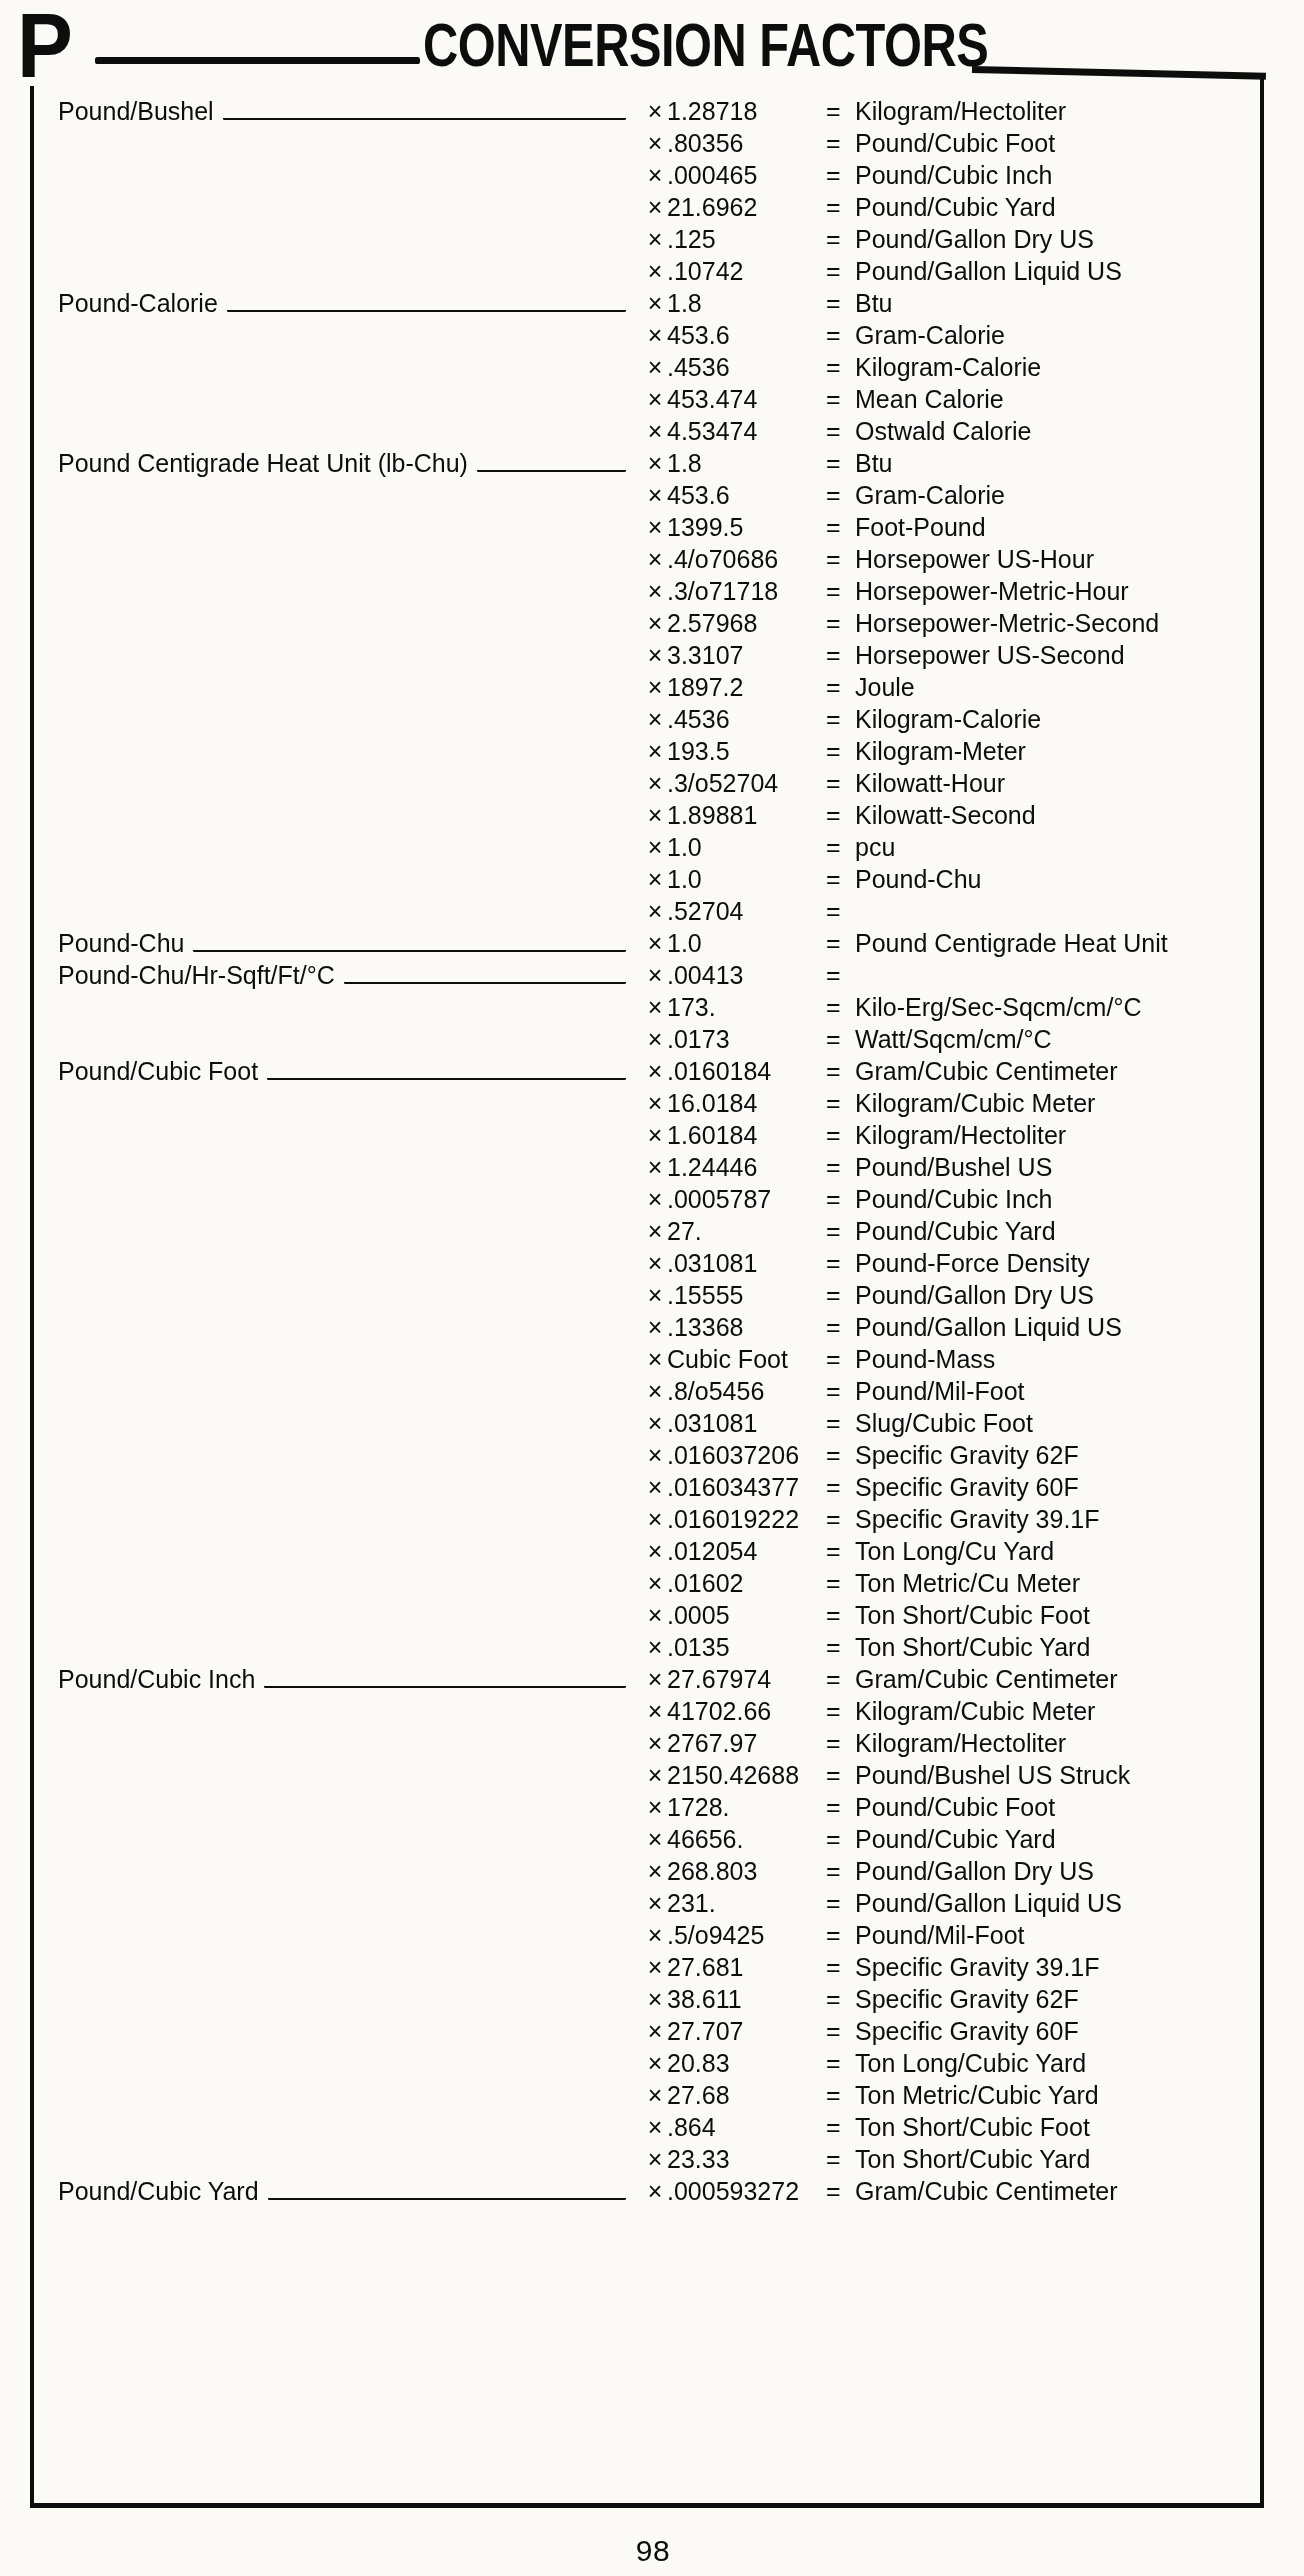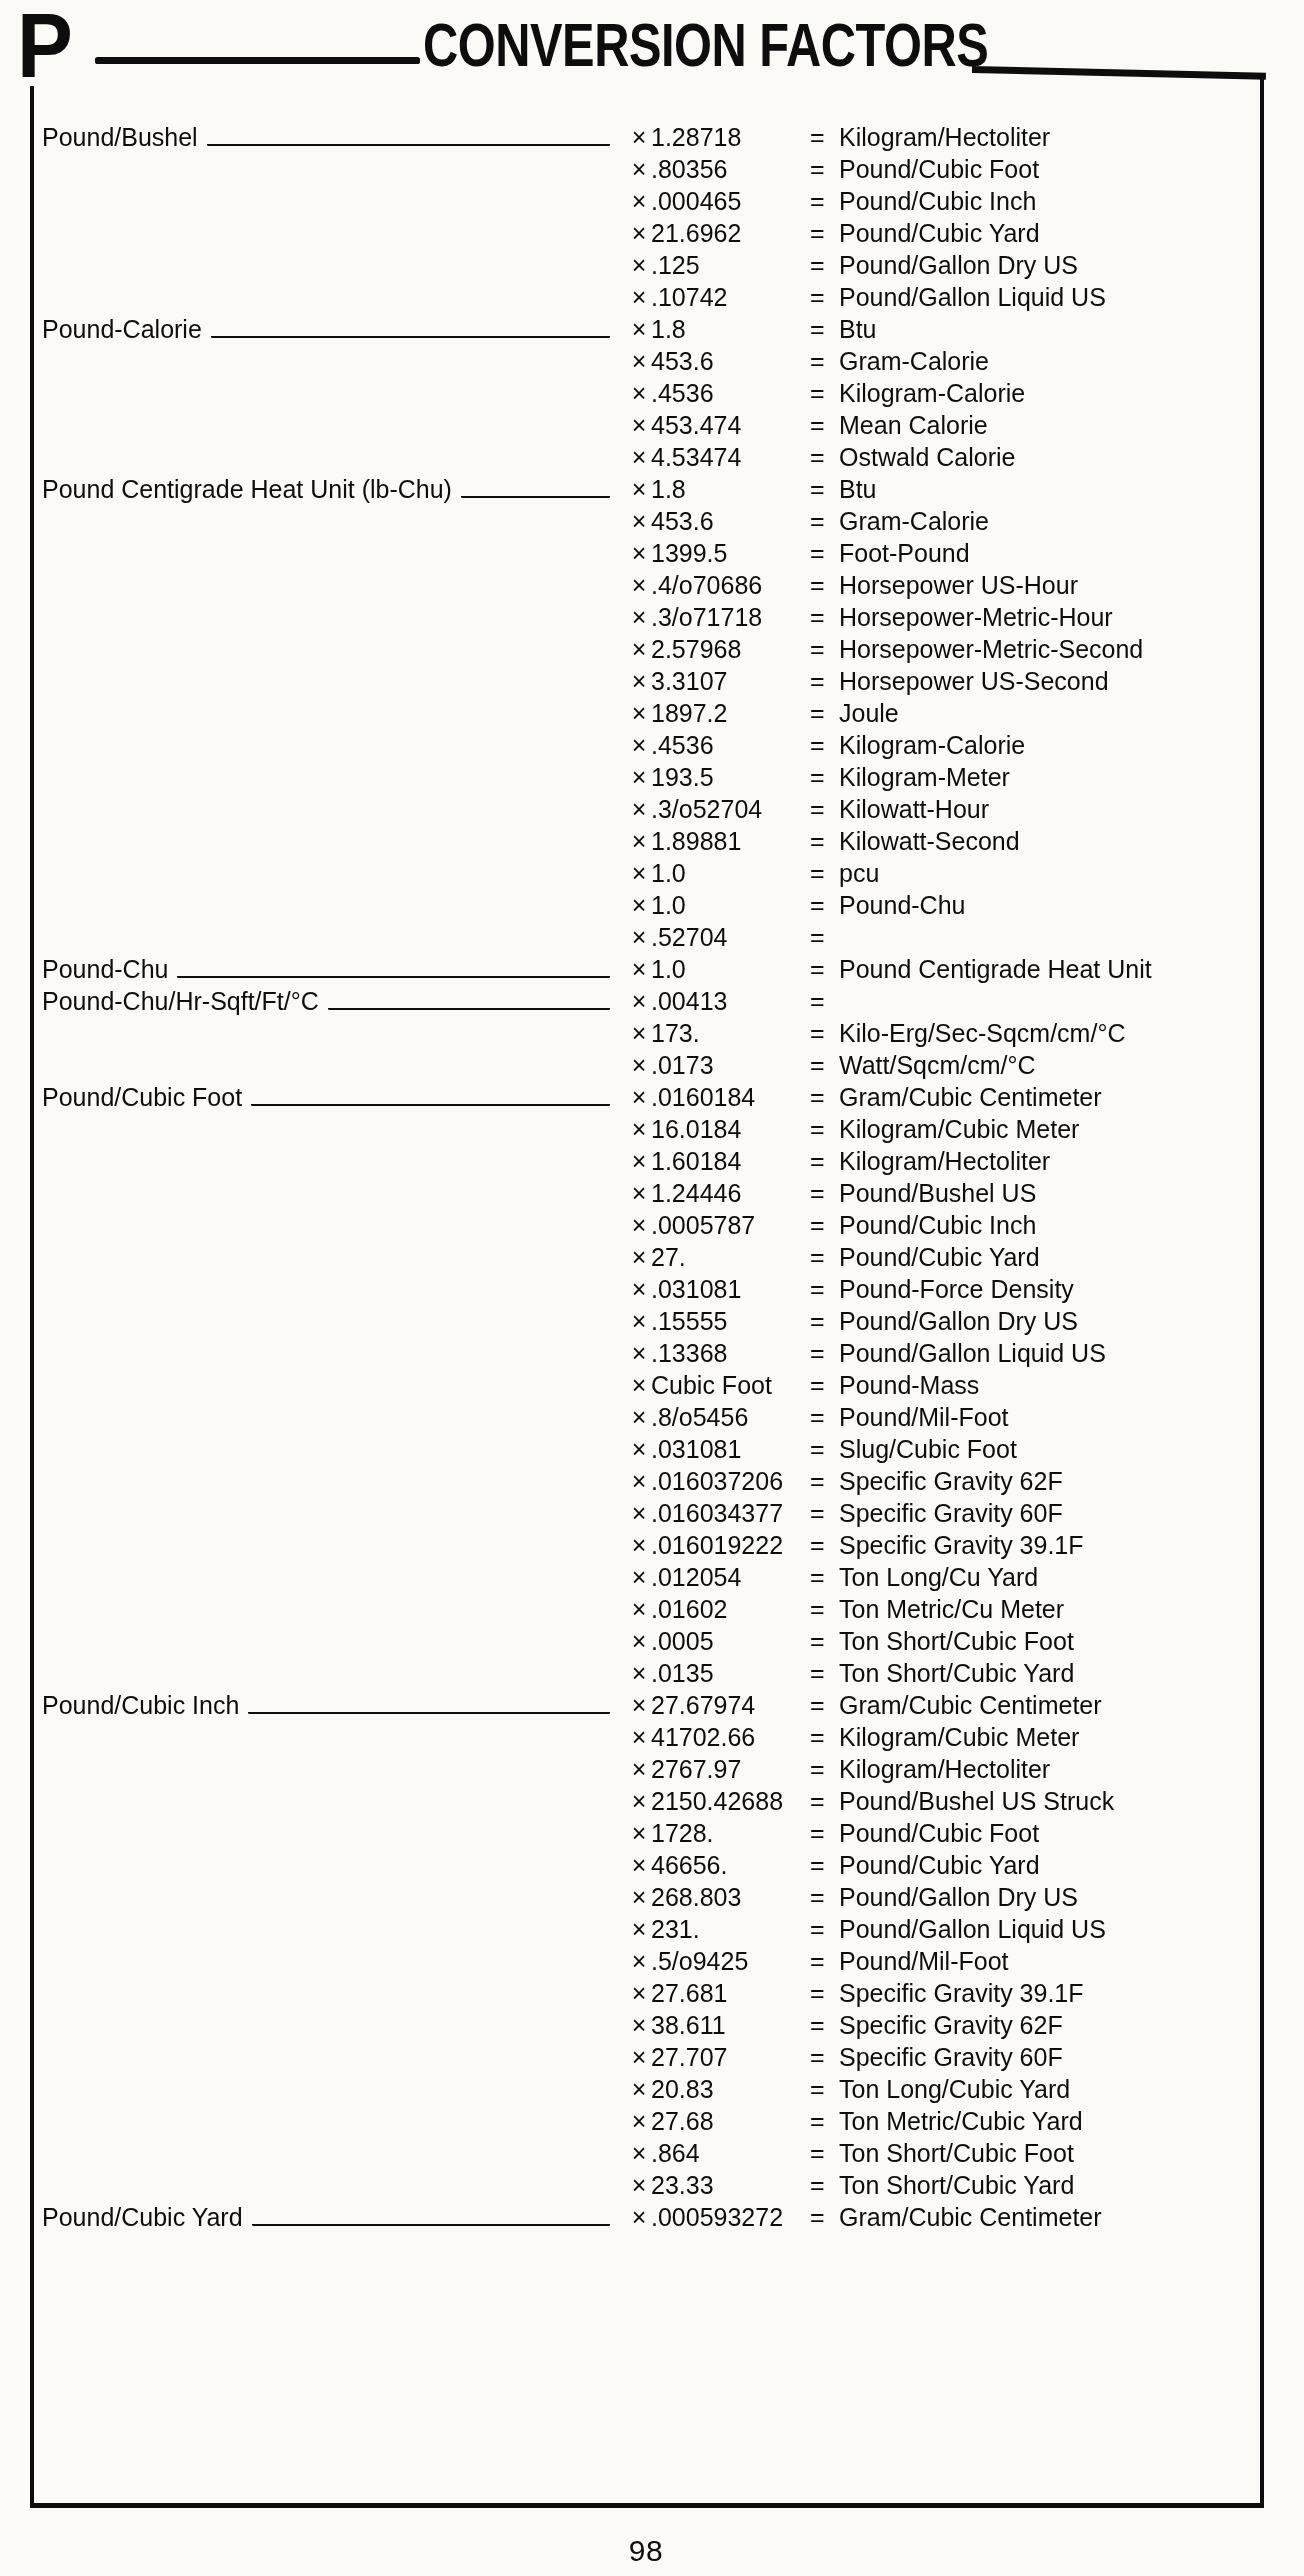--- a/index.html
+++ b/index.html
@@ -28,35 +28,35 @@
   }
   .rule-right{
     position:absolute;left:972px;top:66px;width:294px;height:6.5px;
     background:#0d0d0d;transform:rotate(1.3deg);transform-origin:left center;
   }
   
   .border-left{position:absolute;left:30px;top:86px;width:3.9px;height:2420px;background:#0d0d0d;}
   .border-right{position:absolute;left:1260px;top:74px;width:3.9px;height:2433px;background:#0d0d0d;}
   .border-bottom{position:absolute;left:30px;top:2503px;width:1234px;height:5.2px;background:#0d0d0d;}
   
-  .rows{position:absolute;left:0;top:121px;width:1231px;}
+  .rows{position:absolute;left:0;top:95px;width:1231px;padding-left:16px;}
   .row{
     position:relative;height:32px;line-height:32px;font-size:25px;
     display:flex;padding-left:42px;box-sizing:border-box;white-space:nowrap;
   }
   .label-wrap{flex:0 0 578px;width:578px;display:flex;overflow:hidden;}
   .label{padding-right:9px;}
   .leader{flex:1;margin:0 10.4px 7.1px 0;border-bottom:2.6px solid #0e0e0e;border-radius:1.3px;}
   .mul{flex:0 0 31px;width:31px;padding-left:11.7px;box-sizing:border-box;}
   .val{flex:0 0 159px;width:159px;}
   .eq{flex:0 0 29px;width:29px;}
   .unit{flex:1;}
   
   .pagenum{
-    position:absolute;left:3px;top:2534px;width:1286px;text-align:center;
+    position:absolute;left:10px;top:2534px;width:1286px;text-align:center;
     font-size:30px;letter-spacing:0.6px;
   }
 </style>
 </head>
 <body>
 
 <div class="letter-tab">P</div>
 <div class="rule-left"></div>
 <div class="page-title">CONVERSION FACTORS</div>
 <div class="rule-right"></div>

